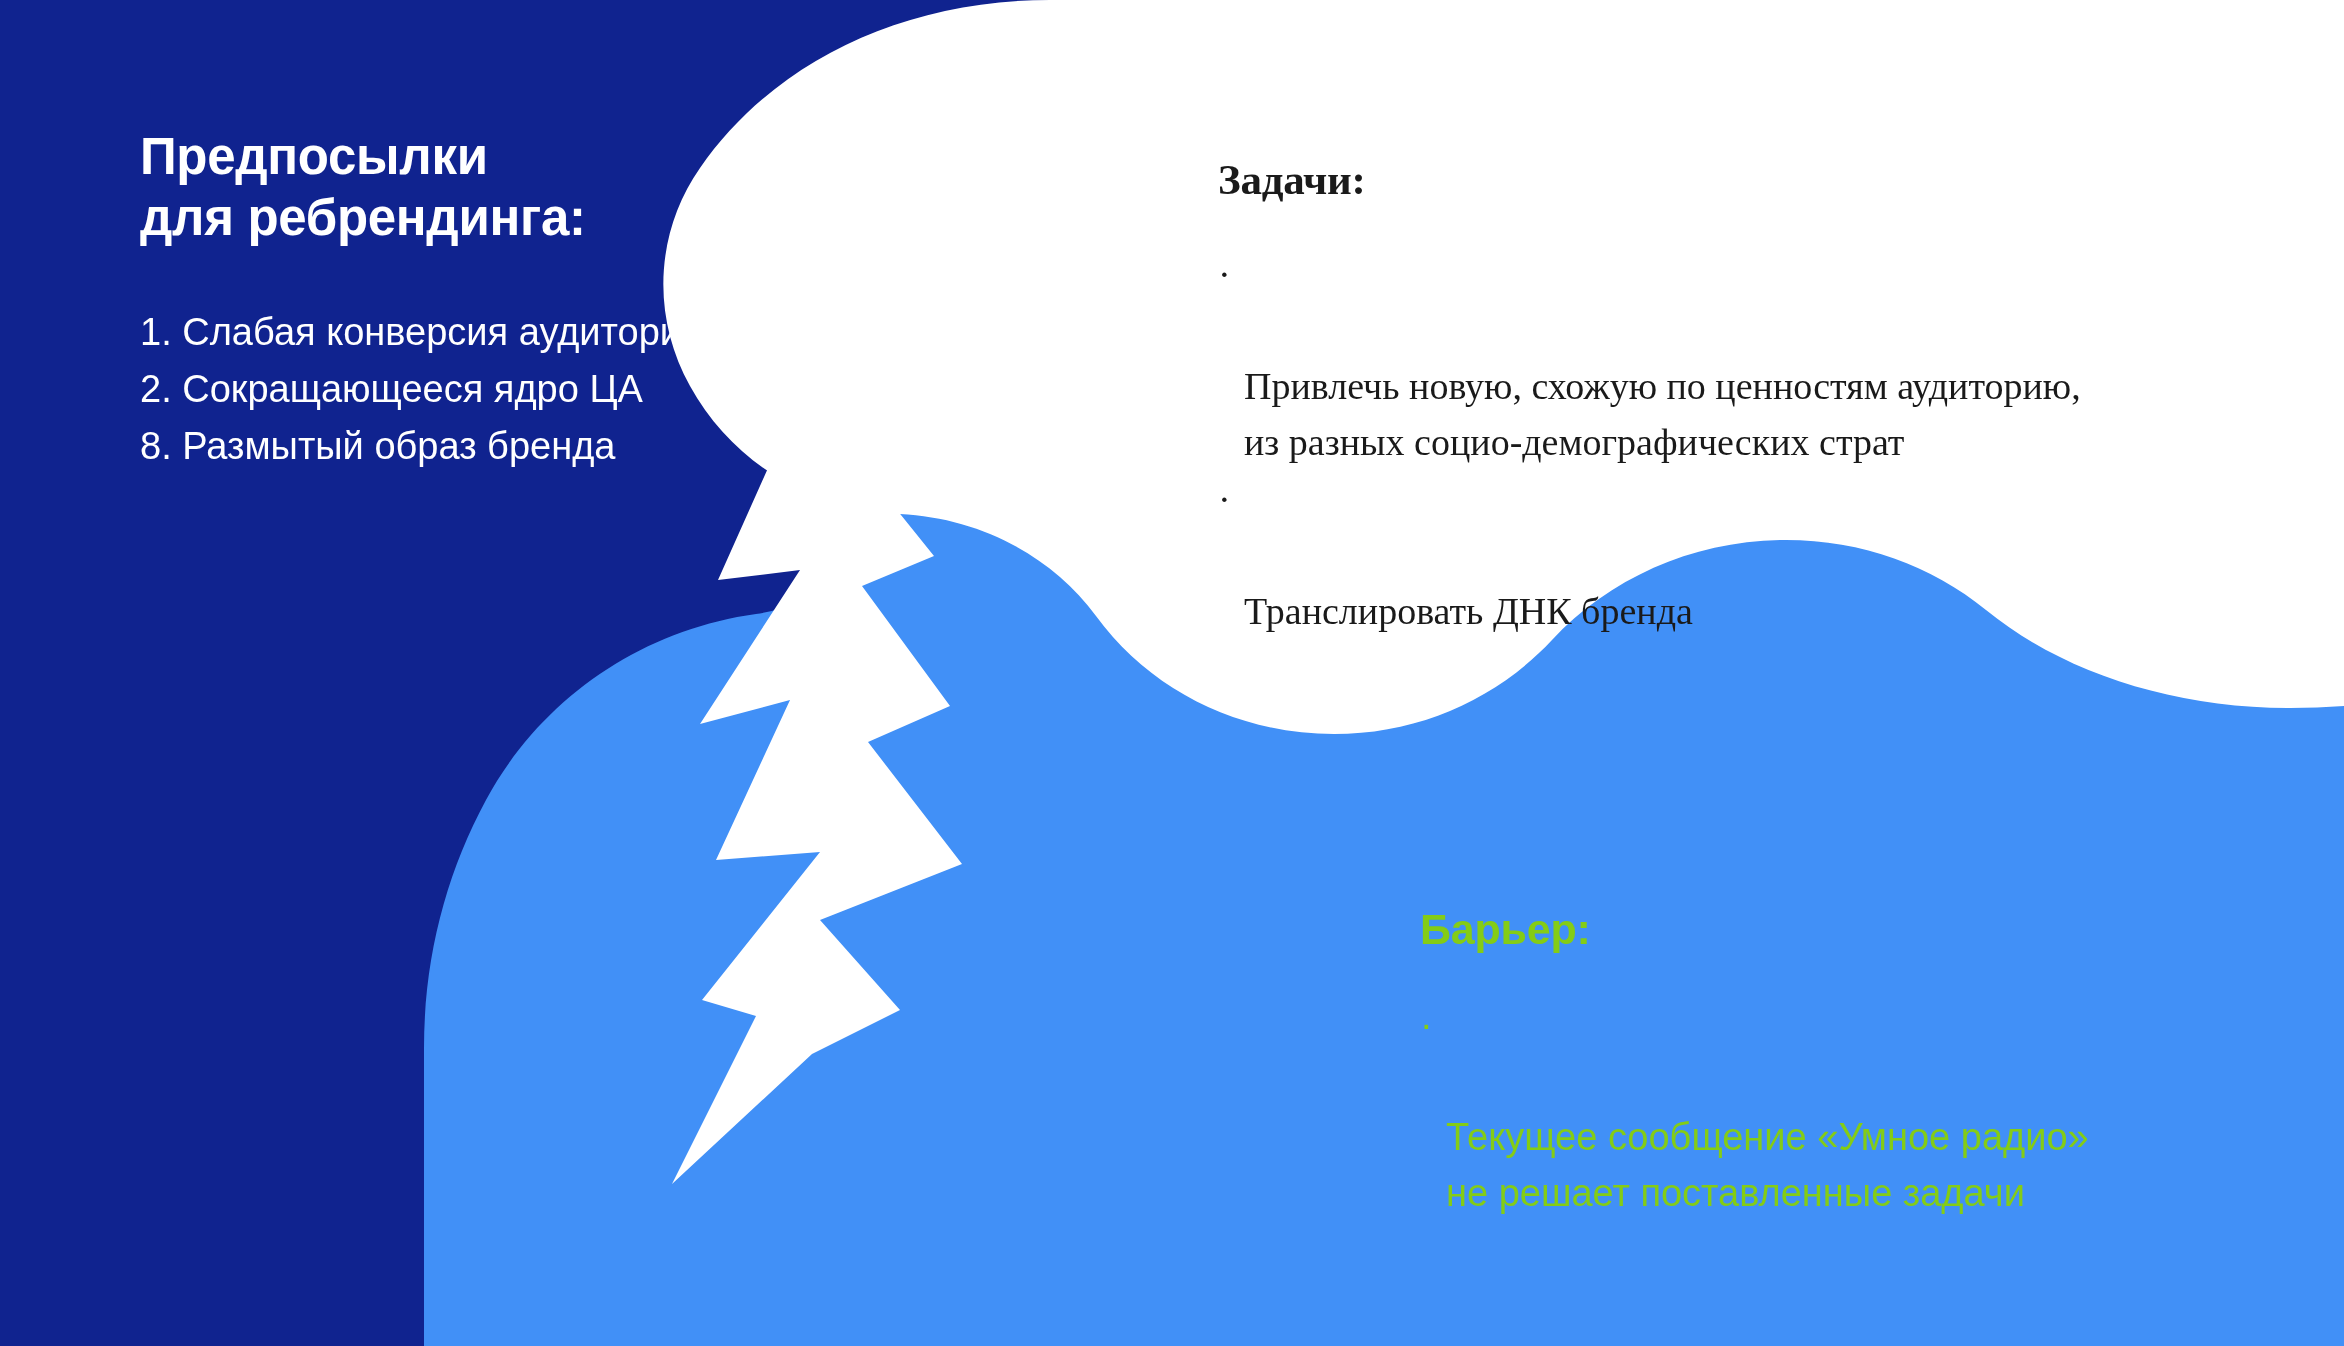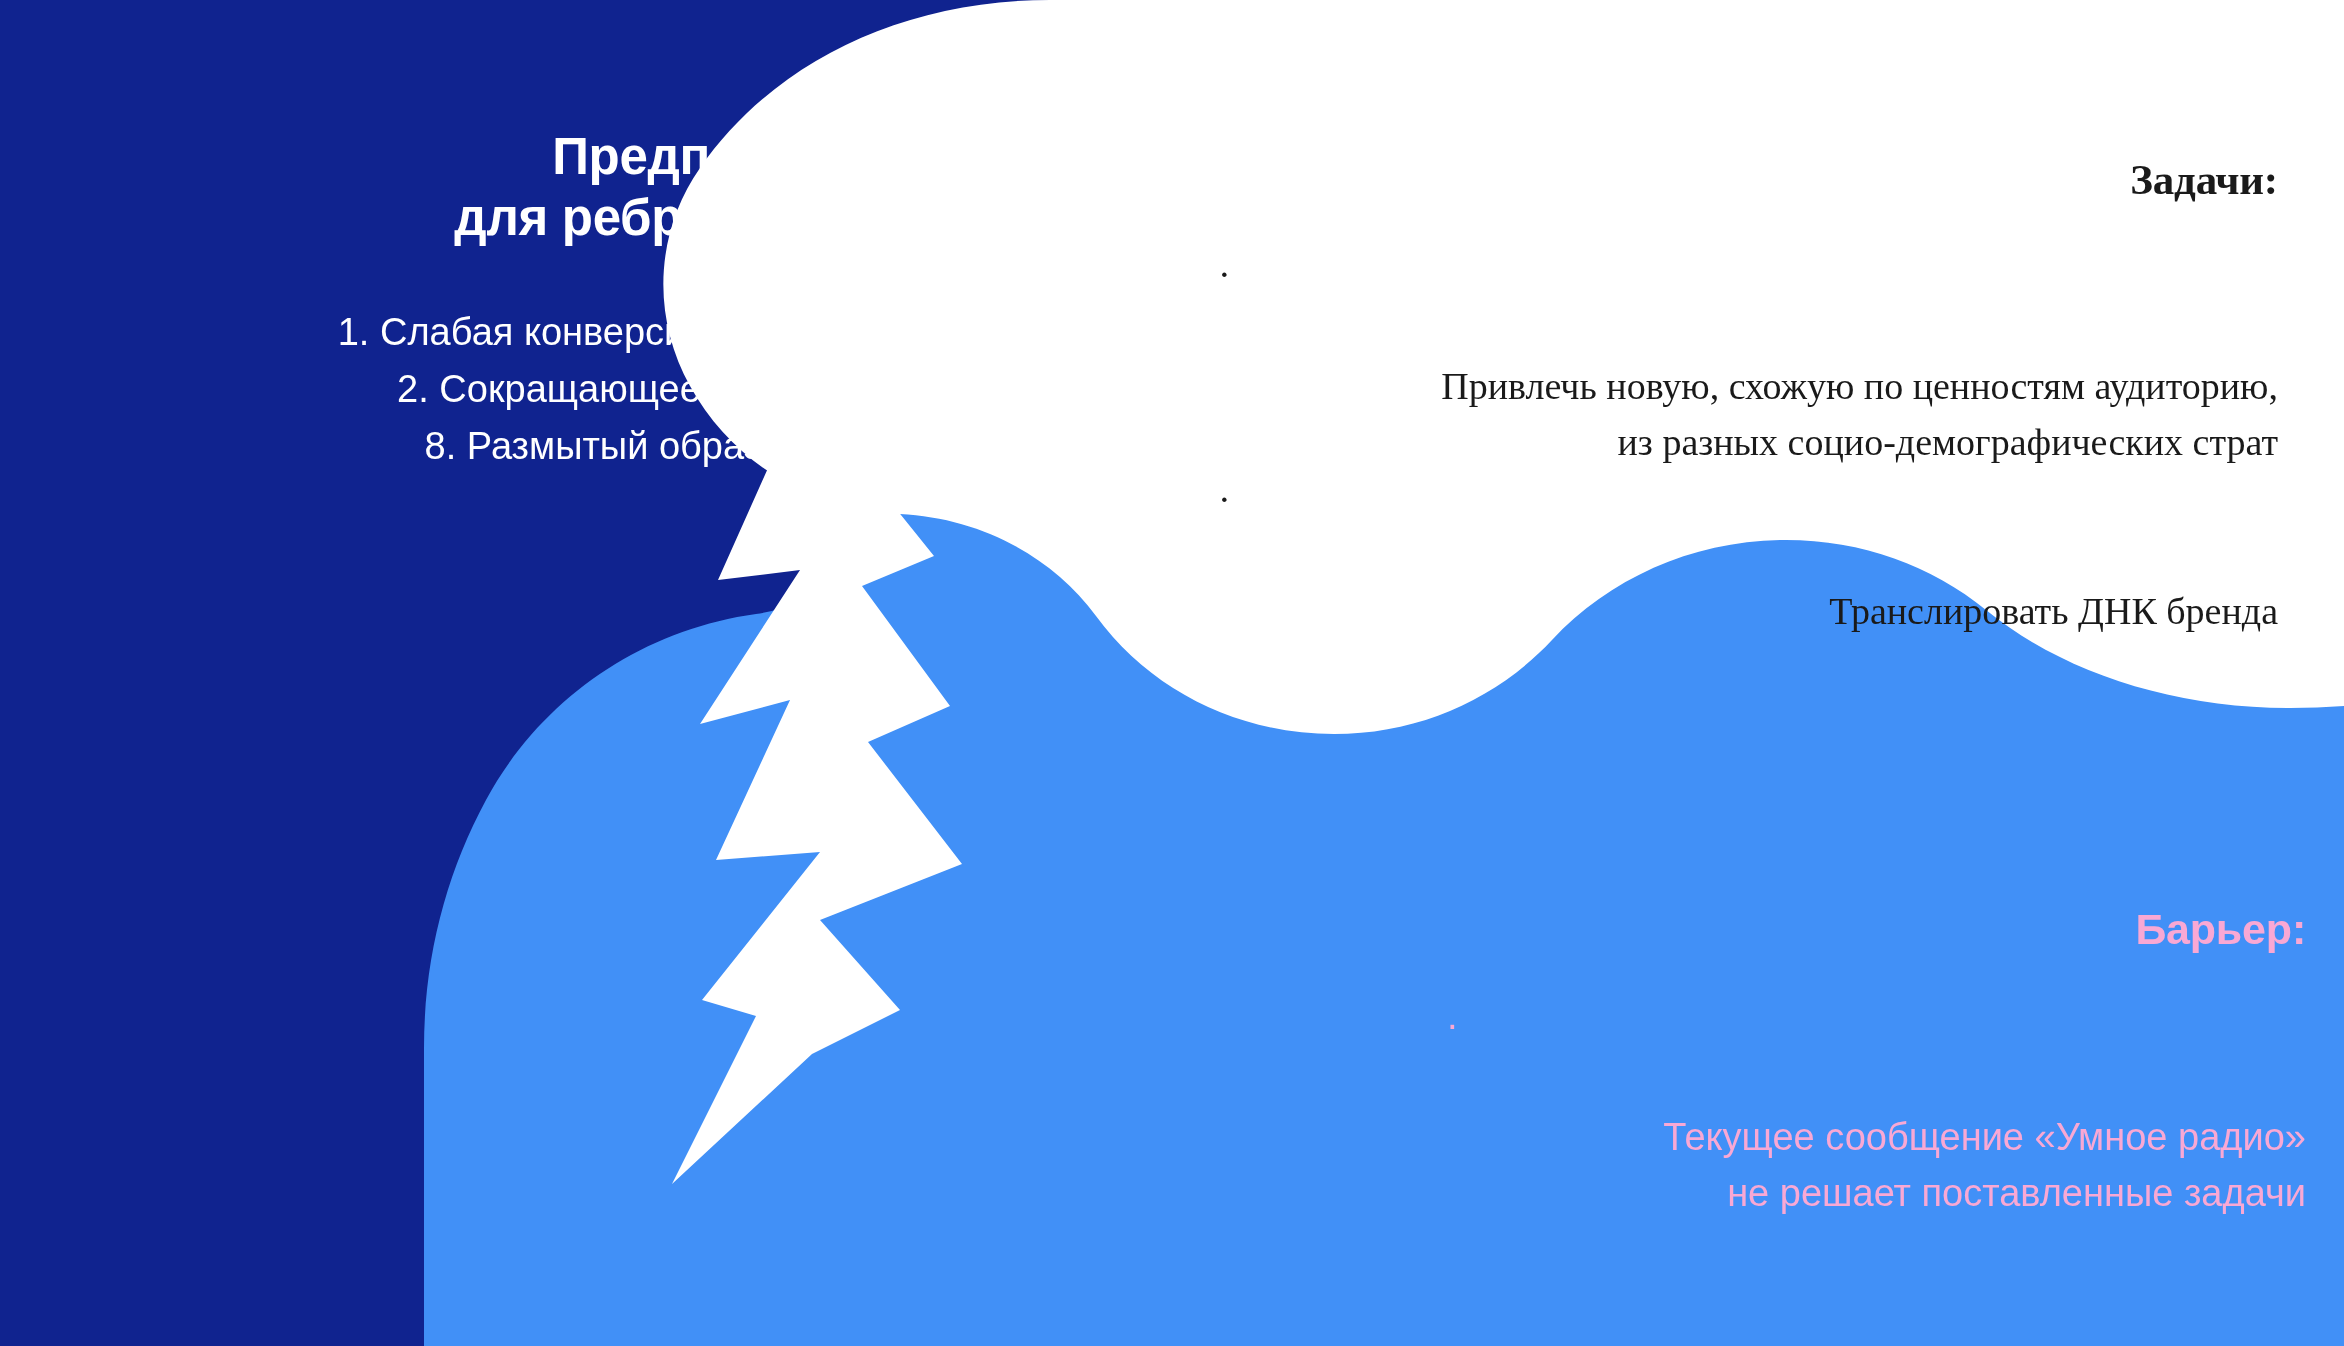--- a/index.html
+++ b/index.html
@@ -17,21 +17,21 @@
   }
   #art {
     position: absolute;
     inset: 0;
     width: 2344px;
     height: 1346px;
     display: block;
   }
 
   
-  .block { position: absolute; text-align: right; }
+  .block { position: absolute; }
 
   
   #premises-block {
     left: 140px;
     top: 126px;
     width: 760px;
     color: #ffffff;
   }
   #premises-heading {
     font-size: 51px;
@@ -86,22 +86,21 @@
     position: absolute;
     left: 0;
     top: 0;
   }
 
   
   #barrier-block {
     left: 1420px;
     top: 905px;
     width: 860px;
-    color: #f9a8d4;
-    margin-left: 26px;
+    color: #84cc16;
   }
   #barrier-heading {
     font-size: 43px;
     font-weight: 700;
     letter-spacing: -0.2px;
     margin: 0;
   }
   #barrier-list {
     margin-top: 44px;
     font-size: 38px;

